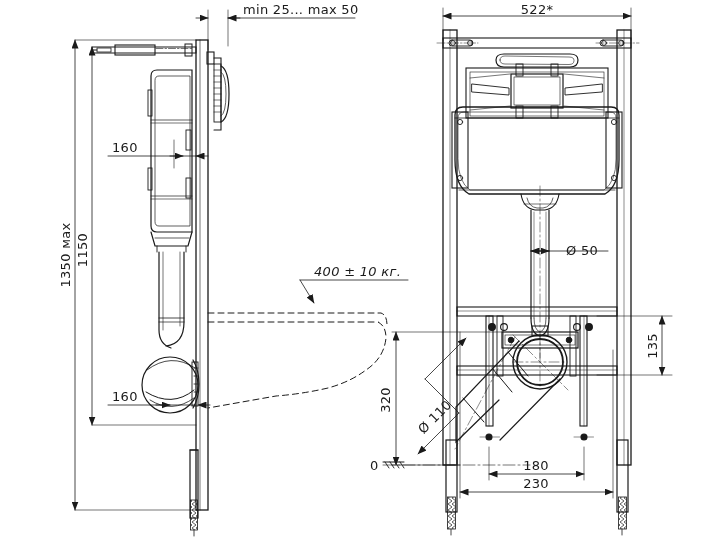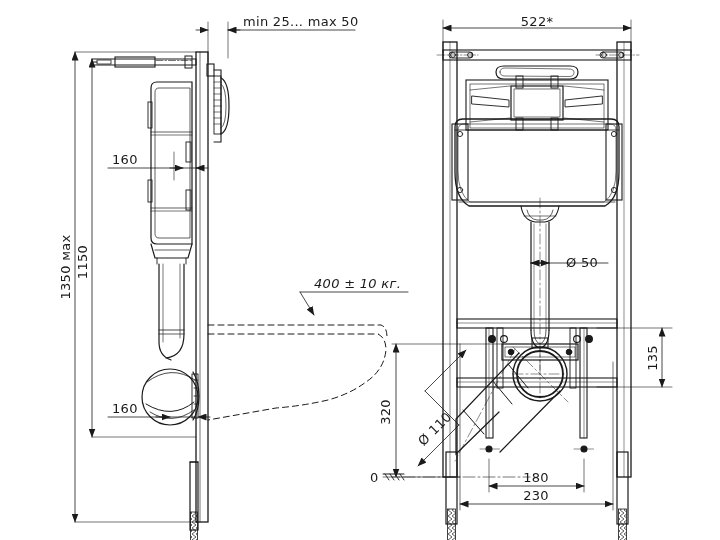--- a/index.html
+++ b/index.html
@@ -1,18 +1,18 @@
 <!DOCTYPE html>
 <html><head>
 <meta charset="utf-8">
 <style>
   html,body{margin:0;padding:0;background:#ffffff;}
   body{width:720px;height:540px;overflow:hidden;
        font-family:"DejaVu Sans","Liberation Sans",sans-serif;}
-  #stage{position:relative;width:720px;height:480px;background:#fff;margin-top:12px;}
+  #stage{position:relative;width:720px;height:480px;background:#fff;}
   svg{display:block;}
   .dimtext{font-family:"DejaVu Sans","Liberation Sans",sans-serif;
            font-size:13px;fill:#1a1a1a;letter-spacing:.3px;}
   .dimtext-it{font-style:italic;}
 </style>
 </head>
 <body>
 
 <div id="stage">
 <svg width="720" height="540" viewBox="0 0 720 540">

